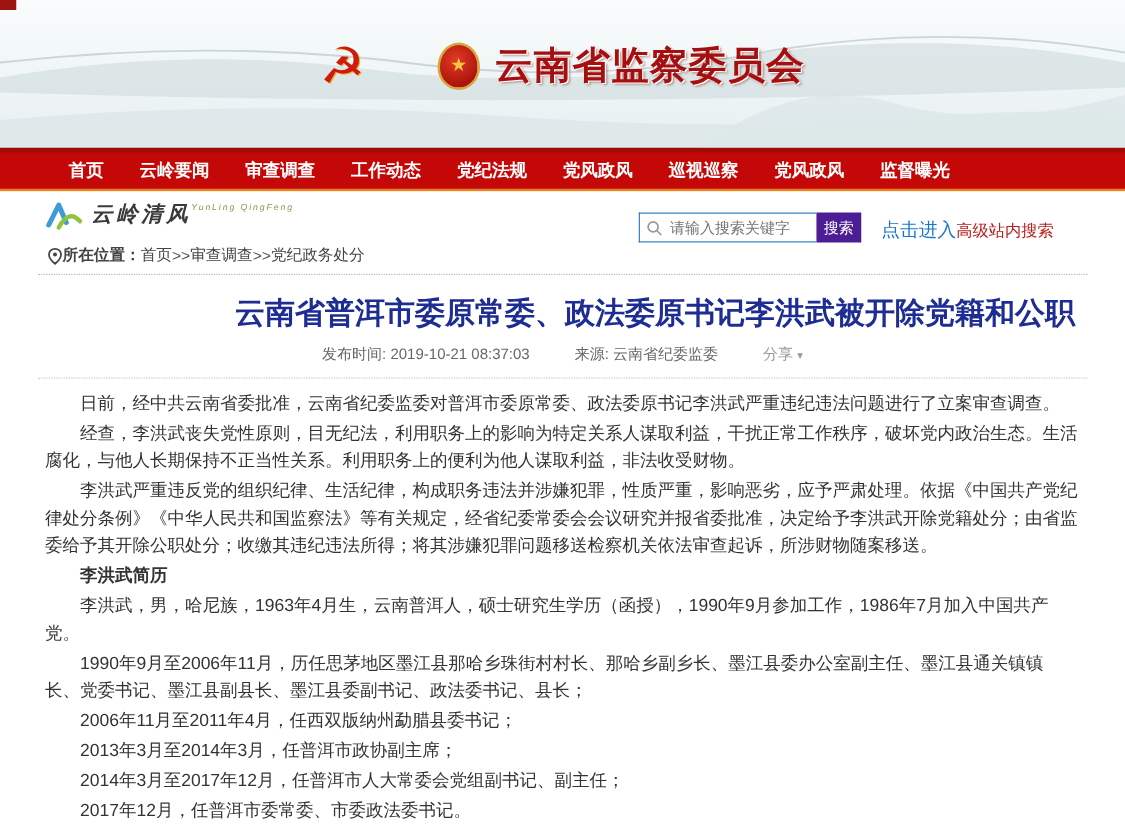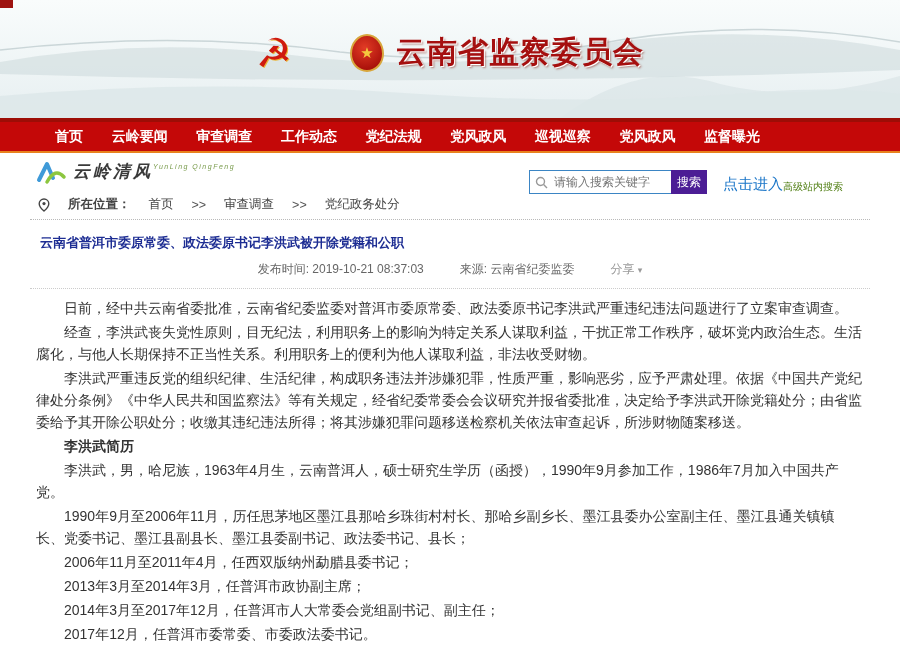--- a/index.html
+++ b/index.html
@@ -43,29 +43,29 @@
   .searchzone { display:flex; align-items:flex-end; margin-left:auto; padding-right:57px;margin-top:20px; }
   .search-box { position:relative; display:flex; }
   .search-input { width:142px; height:24px; border:1px solid #3b85c4; border-right:none;
     padding:0 4px 0 24px; font-size:12px; color:#333; outline:none;
     font-family:"Liberation Sans","DejaVu Sans",sans-serif; }
   .search-icon { position:absolute; left:6px; top:6px; }
   .search-btn { width:36px; height:24px; background:#4c1d95; color:#fff; border:none;
     font-size:12px; cursor:pointer; padding:0;
     font-family:"Liberation Sans","DejaVu Sans",sans-serif; }
   .adv-link { color:#1b76c8; font-size:15px; margin-left:16px; text-decoration:none; cursor:pointer; }
-  .adv-text { color:#4d7c0f; font-size:10px; }
+  .adv-text { color:#b91c1c; font-size:13px; }
   
   .breadcrumb { margin:2px 30px 0; padding:3px 0 6px 8px; border-bottom:1px dotted #b9b9b9;
-    font-size:12.5px; color:#444; display:flex; align-items:center; gap:18px; }
+    font-size:12.5px; color:#444; display:flex; align-items:center; gap:0; }
   .bc-label { color:#444; font-weight:bold; }
   .bc-link { color:#444; text-decoration:none; cursor:pointer; }
   .bc-sep { color:#555; }
   
-  .title { margin:14px 40px 0; text-align:left; font-size:13px; color:#1d2d93;
+  .title { margin:14px 40px 0; text-align:right; font-size:24px; color:#1d2d93;
     font-weight:bold; }
   .meta { margin-top:9px; display:flex; justify-content:center; align-items:center;
     gap:36px; font-size:12px; color:#666; }
   .share { color:#999; cursor:pointer; }
   .caret { font-size:9px; color:#999; }
   .divider { margin:10px 30px 0; border-bottom:1px dotted #cccccc; }
   .body { padding:6px 38px 0 36px; font-size:14px; color:#333; }
   .body p { margin:2px 0; line-height:22px; text-indent:2em; }
   .body p.bold { font-weight:bold; }
 </style>

